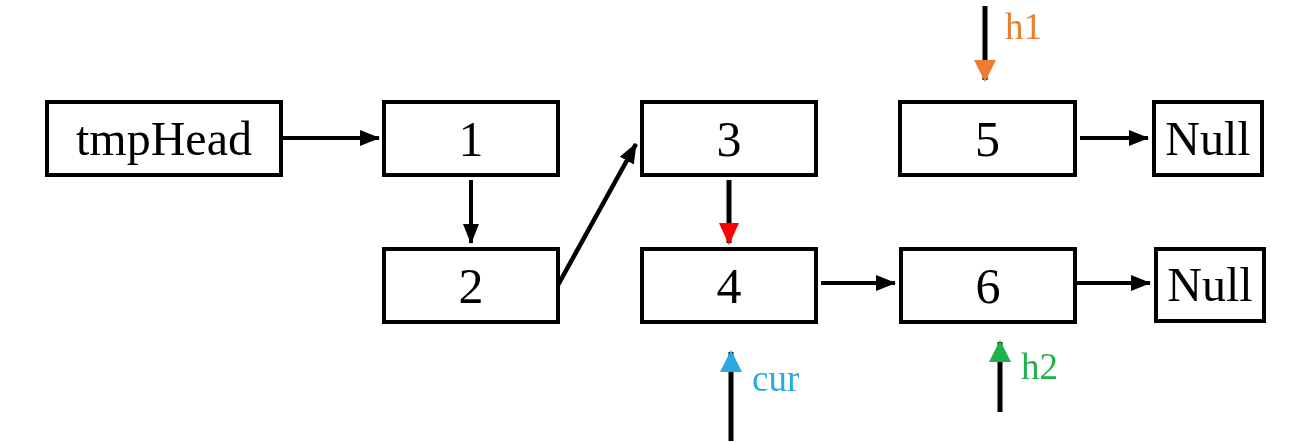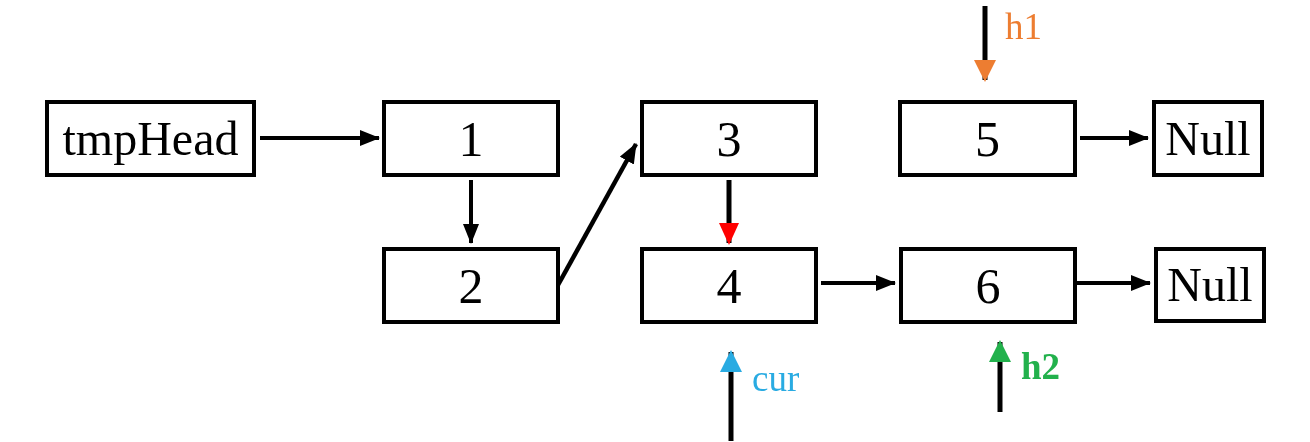--- a/index.html
+++ b/index.html
@@ -73,21 +73,21 @@
     <line x1="729" y1="180" x2="729" y2="243" stroke-width="5" marker-end="url(#mk-red)" stroke="#FF0000"></line>
     <line x1="821" y1="283" x2="895" y2="283" stroke-width="4" marker-end="url(#mk-black)" stroke="#000000"></line>
     <line x1="1080" y1="138" x2="1148" y2="138" stroke-width="4" marker-end="url(#mk-black)" stroke="#000000"></line>
     <line x1="1077" y1="283" x2="1150" y2="283" stroke-width="4" marker-end="url(#mk-black)" stroke="#000000"></line>
 
     <line x1="985" y1="6" x2="985" y2="80" stroke-width="5" marker-end="url(#mk-orange)" stroke="#ED7D31"></line>
     <line x1="731" y1="441" x2="731" y2="352" stroke-width="5" marker-end="url(#mk-cyan)" stroke="#29ABE2"></line>
     <line x1="1000" y1="412" x2="1000" y2="342" stroke-width="5" marker-end="url(#mk-green)" stroke="#22B14C"></line>
   </svg>
 
-  <div class="node" style="left:45px;  top:100px; width:211px; height:77px; font-size:48px;">
+  <div class="node" style="left:45px;  top:100px; width:238px; height:77px; font-size:48px;">
     <span>tmpHead</span>
   </div>
 
   <div class="node" style="left:382px; top:100px; width:178px; height:77px;">
     <span>1</span>
   </div>
 
   <div class="node" style="left:382px; top:247px; width:178px; height:77px;">
     <span>2</span>
   </div>
@@ -118,16 +118,16 @@
 
   <div class="ptr-label" style="left:1005px; top:8px;">
     <span style="color:#ED7D31;">h1</span>
   </div>
 
   <div class="ptr-label" style="left:752px; top:360px;">
     <span style="color:#29ABE2;">cur</span>
   </div>
 
   <div class="ptr-label" style="left:1021px; top:348px;">
-    <span style="color:#22B14C;font-weight:bold;">h2</span>
+    <span style="color:#22B14C;">h2</span>
   </div>
 
 </div>
 
 </body></html>

